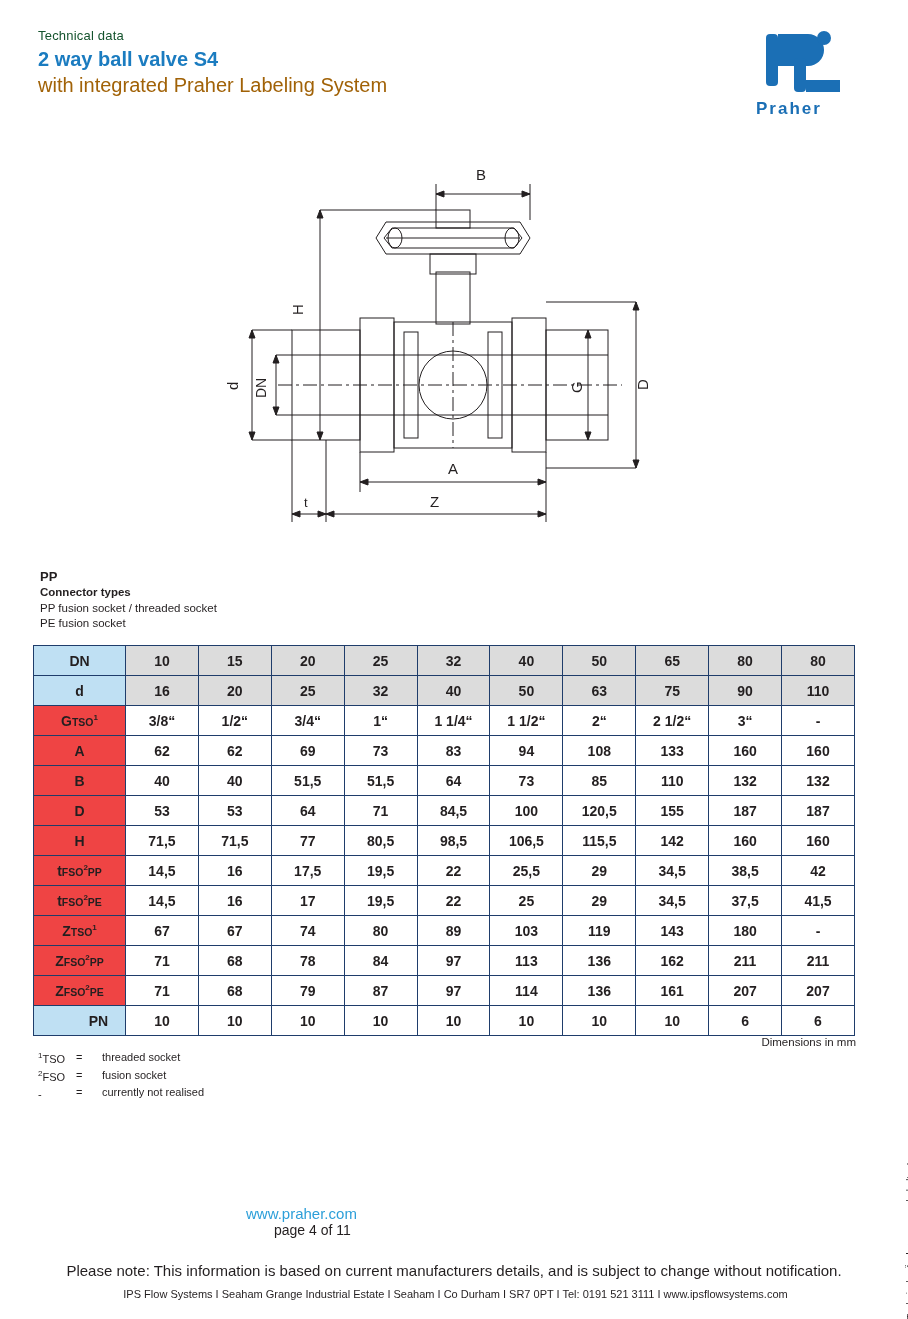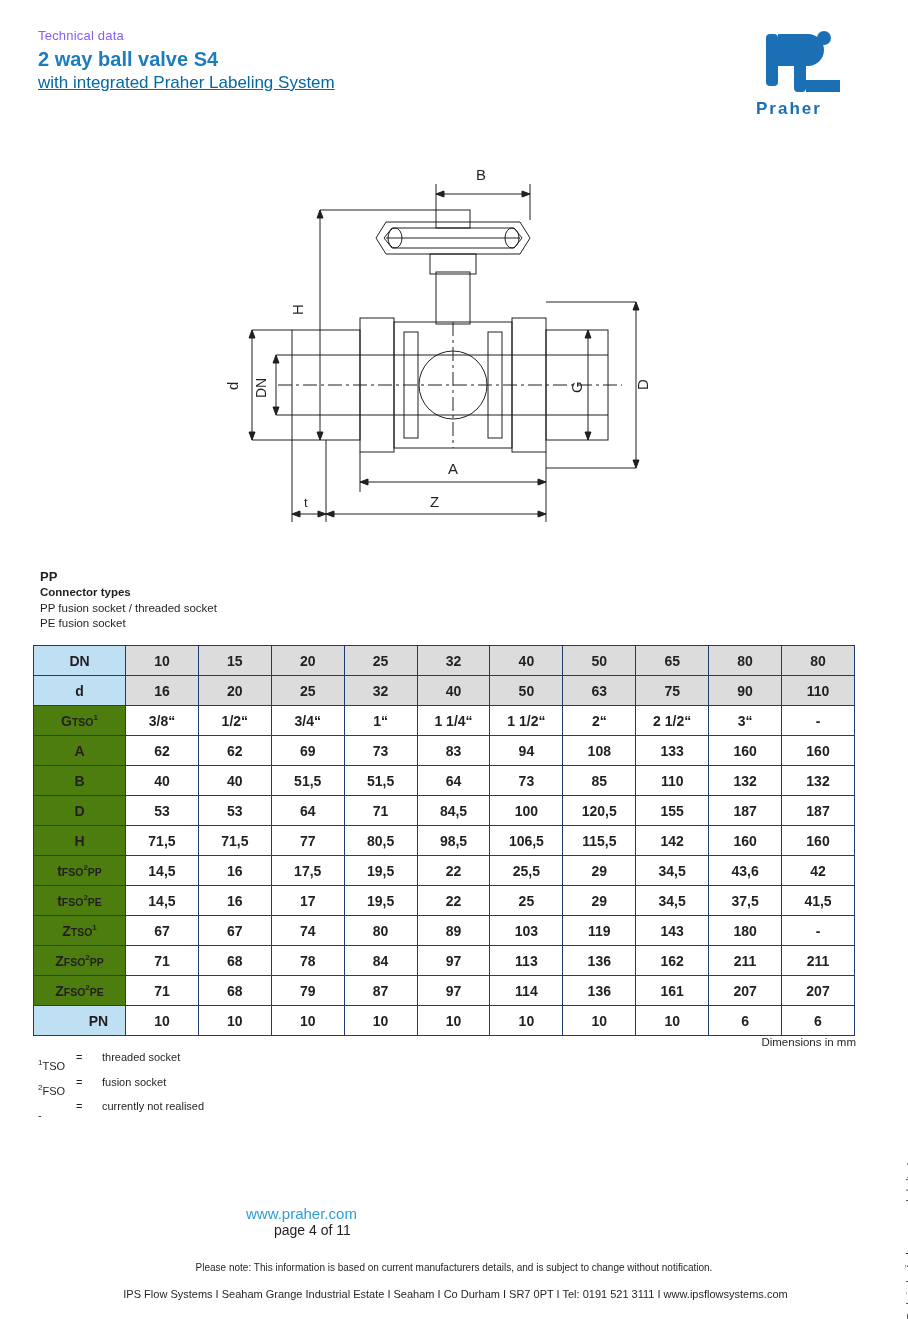--- a/index.html
+++ b/index.html
@@ -15,35 +15,34 @@
   }
 
   
   .header {
     position: absolute;
     top: 28px; left: 38px; right: 38px;
     height: 110px;
   }
   .kicker {
     font-size: 13px;
-    color: #8b5cf6;
+    color: #14532d;
     letter-spacing: .2px;
   }
   .title {
     margin-top: 4px;
     font-size: 20px;
     font-weight: bold;
     color: #1b7cc0;
     line-height: 1.25;
   }
   .subtitle {
-    font-size: 17px;
-    color: #0369a1;
+    font-size: 20px;
+    color: #a16207;
     line-height: 1.35;
-    text-decoration: underline;
   }
 
   .logos {
     position: absolute;
     top: 0; right: 0;
     display: flex;
     align-items: flex-start;
     gap: 28px;
   }
   .logo-ips { position: relative; width: 140px; height: 86px; }
@@ -80,21 +79,21 @@
   }
   table.spec td, table.spec th {
     border: 1px solid #1f3d6b;
     text-align: center;
     padding: 5px 2px;
     height: 30px;
     font-weight: bold;
   }
   table.spec col.lab { width: 92px; }
   th.rowlab, td.rowlab {
-    background: #4d7c0f;
+    background: #ef4444;
     text-align: center;
     font-size: 14px;
   }
   tr.hdr td, tr.hdr th { background: #dcdcdc; }
   tr.hdr th.rowlab { background: #bfe0f3; }
   td.val { background: #ffffff; font-weight: normal; font-size: 14px; }
   tr.hdr td.val { font-weight: bold; }
   tr.pn td.val { font-weight: bold; }
   tr.pn td.rowlab { background: #bfe0f3; padding-left: 40px; }
 
@@ -109,21 +108,21 @@
   }
 
   
   .footnotes {
     position: absolute;
     top: 1050px; left: 38px;
     font-size: 11px;
     line-height: 1.45;
   }
   .footnotes .fn { display: flex; }
-  .footnotes .fn .m { width: 16px; margin-top: 7px; }
+  .footnotes .fn .m { width: 16px; }
   .footnotes .fn .eq { width: 26px; }
 
   
   .side-copy {
     position: absolute;
     top: 760px; right: 4px;
     font-size: 9.5px;
     color: #231f20;
     transform-origin: right top;
     transform: rotate(-90deg) translate(-100%, 0);
@@ -138,21 +137,21 @@
     align-items: baseline;
     flex-direction: column;
   }
   .footer-url { font-size: 15px; color: #2d9fd9; }
   .footer-page { font-size: 14px; margin-left: 208px; padding-left: 28px; }
 
   .note-line {
     position: absolute;
     top: 1262px; left: 0; right: 0;
     text-align: center;
-    font-size: 10px;
+    font-size: 15px;
   }
   .addr-line {
     position: absolute;
     top: 1288px; left: 3px; right: 0;
     text-align: center;
     font-size: 11px;
   }
 </style>
 </head>
 <body>
@@ -406,21 +405,21 @@
           <span>t</span><sub class="lab-small">FSO</sub><sup>2</sup><sub class="lab-small">PP</sub>
         </td>
         <td class="val">14,5</td>
         <td class="val">16</td>
         <td class="val">17,5</td>
         <td class="val">19,5</td>
         <td class="val">22</td>
         <td class="val">25,5</td>
         <td class="val">29</td>
         <td class="val">34,5</td>
-        <td class="val">43,6</td>
+        <td class="val">38,5</td>
         <td class="val">42</td>
       </tr>
 
       <tr>
         <td class="rowlab">
           <span>t</span><sub class="lab-small">FSO</sub><sup>2</sup><sub class="lab-small">PE</sub>
         </td>
         <td class="val">14,5</td>
         <td class="val">16</td>
         <td class="val">17</td>

